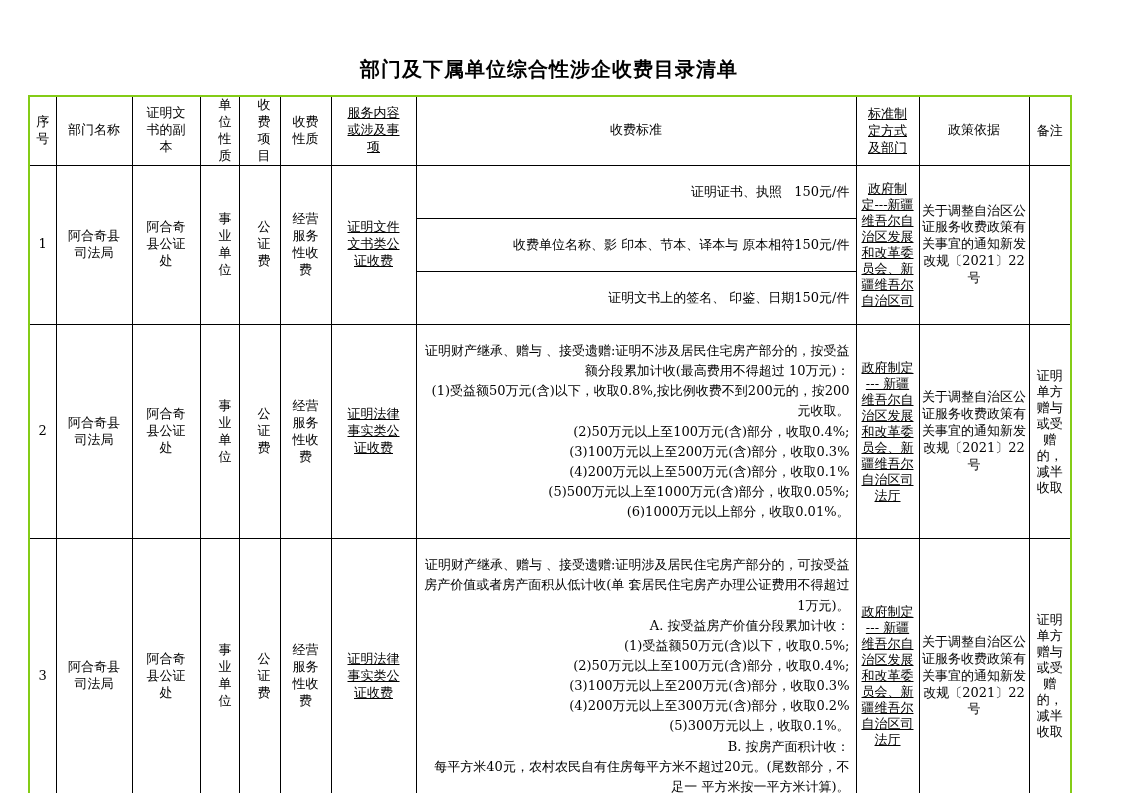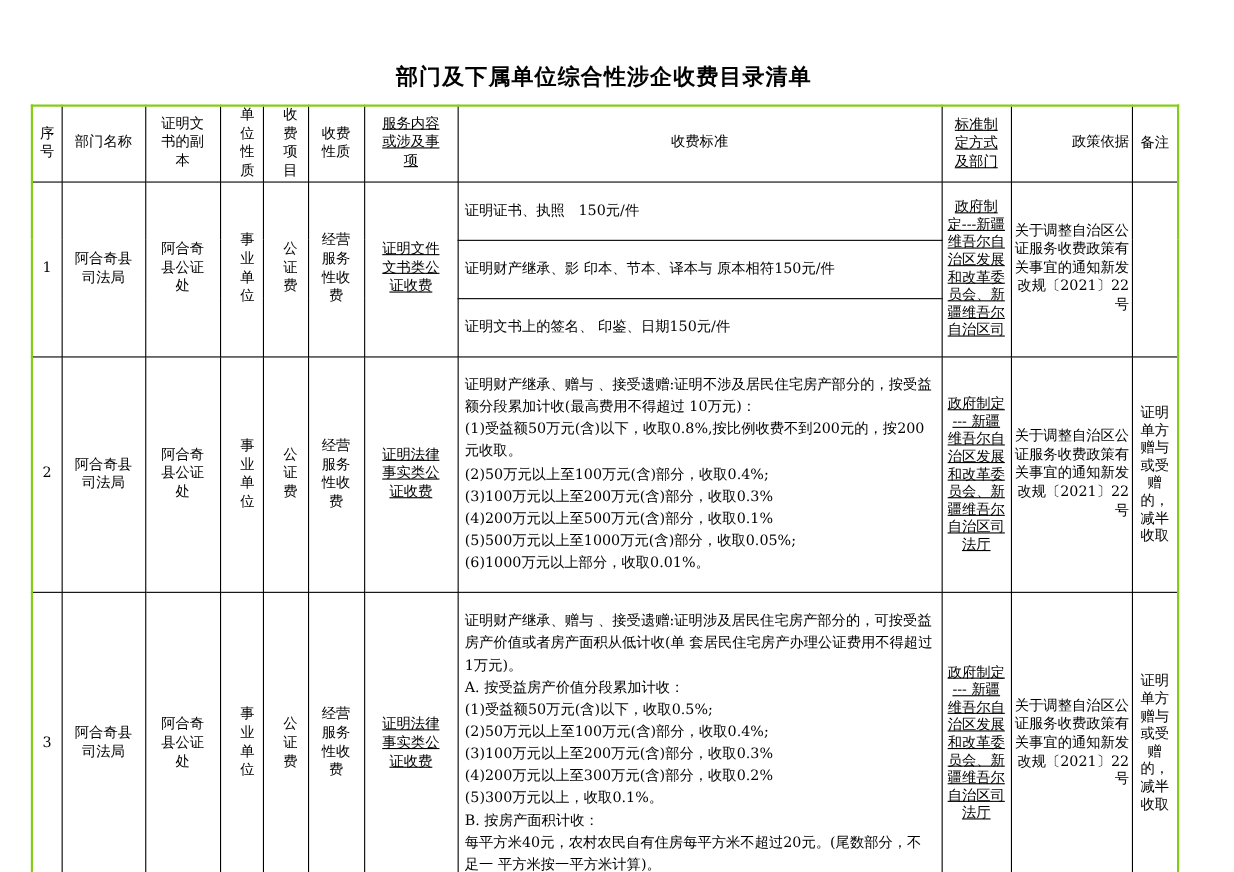--- a/index.html
+++ b/index.html
@@ -24,26 +24,26 @@
   thead tr{height:63px;}
   tr.r1a{height:38px;} tr.r1b{height:48px;} tr.r1c{height:46px;}
   tr.r2{height:195px;} tr.r3{height:264px;}
   
   .c1{padding:0 6px;}
   .c2{padding:0 8px;}
   .c3,.c4{padding:0 18px;}
   .c5{padding:12px 6px;margin-top:25px;}
   .c6{padding:0 10px;text-decoration:underline;}
   td.c7{
-    text-align:left;padding:16px 6px;white-space:pre-wrap;
+    text-align:right;padding:16px 6px;white-space:pre-wrap;
     line-height:1.55;vertical-align:middle;
   }
   .c8{padding:2px 4px;line-height:16px;text-decoration:underline;}
   th.c8{padding:2px 6px;line-height:17px;}
-  .c9{padding:0 2px;text-align:right;}
+  .c9{padding:0 2px;}
   .c10{padding:0 4px;line-height:16px;margin-top:24px;}
   .clip{height:128px;overflow:hidden;}
 </style>
 </head>
 <body>
 
 <div class="page">
   <div class="title">部门及下属单位综合性涉企收费目录清单</div>
 
   <table class="fee">
@@ -88,21 +88,21 @@
         <td class="c5" rowspan="3">经营服务性收费</td>
         <td class="c6" rowspan="3">证明文件文书类公证收费</td>
         <td class="c7">证明证书、执照   150元/件</td>
         <td class="c8" rowspan="3">
           <div class="clip">政府制定---新疆维吾尔自治区发展和改革委员会、新疆维吾尔自治区司法厅</div>
         </td>
         <td class="c9" rowspan="3">关于调整自治区公证服务收费政策有关事宜的通知新发改规〔2021〕22号</td>
         <td class="c10" rowspan="3"></td>
       </tr>
       <tr class="r1b">
-        <td class="c7">证明财产继承、影 印本、节本、译本与 原本相符150元/件</td>
+        <td class="c7">收费单位名称、影 印本、节本、译本与 原本相符150元/件</td>
       </tr>
       <tr class="r1c">
         <td class="c7">证明文书上的签名、 印鉴、日期150元/件</td>
       </tr>
 
       <tr class="r2">
         <td class="c0">2</td>
         <td class="c1">阿合奇县司法局</td>
         <td class="c2">阿合奇县公证处</td>
         <td class="c3">事业单位</td>

